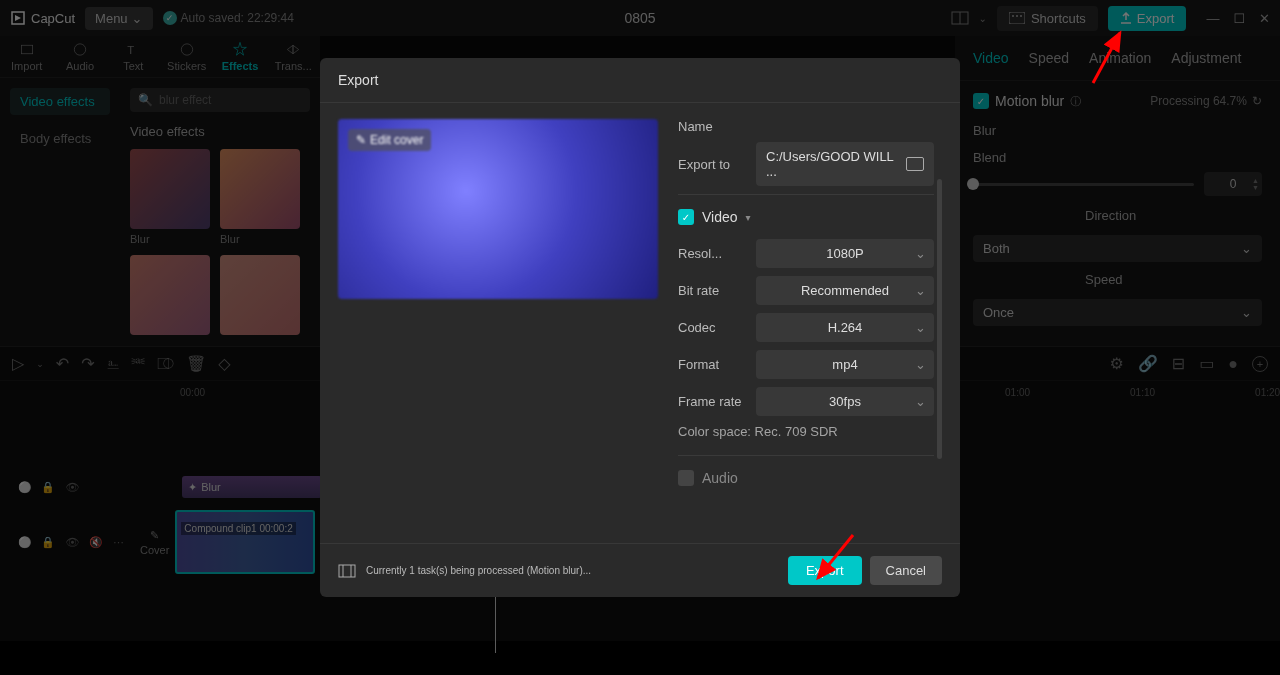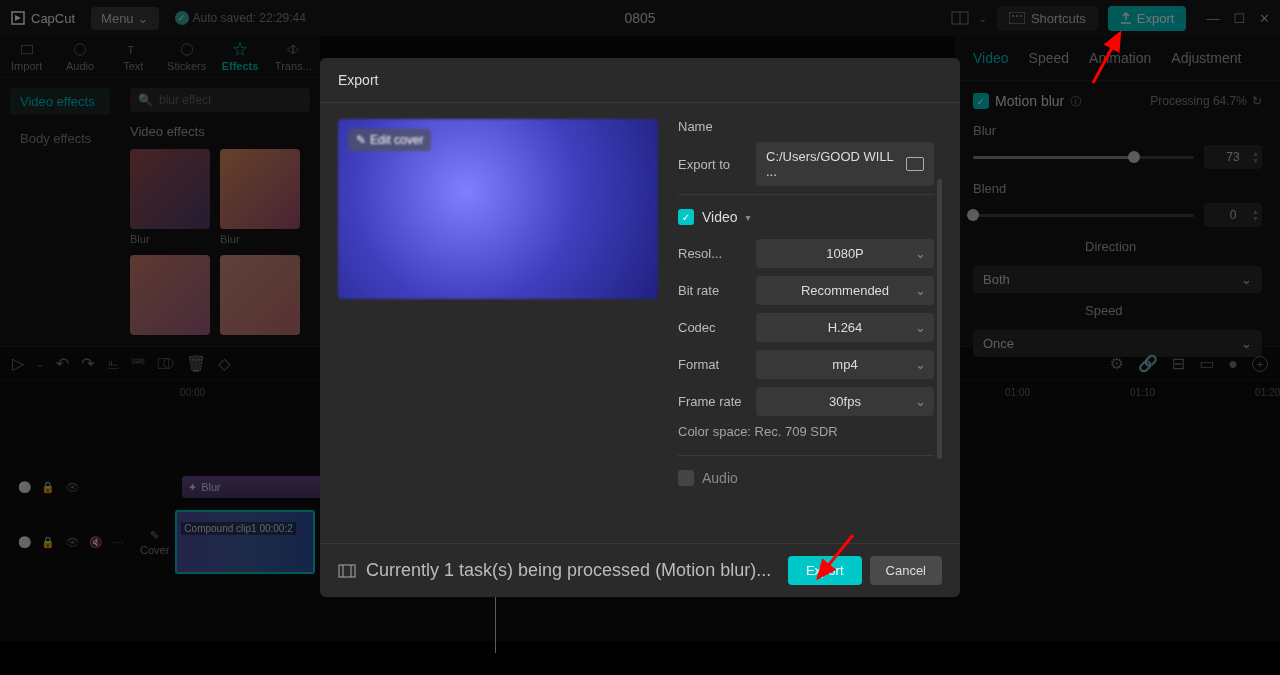--- a/index.html
+++ b/index.html
@@ -1,18 +1,18 @@
 <!DOCTYPE html>
 <html><head>
 <meta charset="utf-8">
 <style>
 * { margin: 0; padding: 0; box-sizing: border-box; font-family: -apple-system, BlinkMacSystemFont, "Segoe UI", Arial, sans-serif; }
 body { background: #000; width: 1280px; height: 675px; overflow: hidden; position: relative; }
 
-.topbar { height: 36px; background: #1a1a1a; display: flex; align-items: center; padding: 0 10px; gap: 16px; }
+.topbar { height: 36px; background: #1a1a1a; display: flex; align-items: center; padding: 0 10px; gap: 10px; }
 .logo { display: flex; align-items: center; gap: 5px; color: #eee; font-size: 13px; font-weight: 500; }
 .menu-btn { background: #3a3a3a; color: #ccc; padding: 4px 10px; border-radius: 4px; font-size: 13px; display: flex; align-items: center; gap: 4px; }
 .autosave { color: #888; font-size: 12px; display: flex; align-items: center; gap: 4px; }
 .check-icon { width: 14px; height: 14px; background: #3ab0a8; border-radius: 50%; display: inline-flex; align-items: center; justify-content: center; color: #fff; font-size: 9px; }
 .proj-title { position: absolute; left: 50%; transform: translateX(-50%); color: #ccc; font-size: 14px; font-weight: 500; }
 .top-right { margin-left: auto; display: flex; align-items: center; gap: 10px; }
 .shortcuts-btn { background: #2a2a2a; color: #ccc; padding: 5px 12px; border-radius: 4px; font-size: 13px; display: flex; align-items: center; gap: 6px; }
 .export-btn { background: #00c8c8; color: #fff; padding: 5px 12px; border-radius: 4px; font-size: 13px; font-weight: 500; display: flex; align-items: center; gap: 5px; }
 .win-controls { display: flex; gap: 14px; color: #aaa; font-size: 13px; margin-left: 10px; }
 
@@ -89,21 +89,21 @@
 .folder-ic { width: 18px; height: 14px; border: 1.5px solid #aaa; border-radius: 2px; position: relative; }
 .divider { height: 1px; background: #3a3a3a; margin: 6px 0 14px; }
 .check-row { display: flex; align-items: center; gap: 8px; margin-bottom: 14px; }
 .checkbox { width: 16px; height: 16px; background: #00c8c8; border-radius: 3px; display: flex; align-items: center; justify-content: center; color: #fff; font-size: 10px; }
 .checkbox.off { background: #444; }
 .section-title { color: #ddd; font-size: 14px; font-weight: 500; }
 .form-select { flex: 1; background: #383838; padding: 7px 10px; border-radius: 4px; color: #ddd; font-size: 13px; text-align: center; position: relative; }
 .form-select::after { content: '⌄'; position: absolute; right: 8px; color: #888; }
 .info-text { color: #a3a3a3; font-size: 13px; margin: 6px 0 16px; }
 .modal-footer { display: flex; align-items: center; padding: 12px 18px; border-top: 1px solid #383838; gap: 10px; }
-.footer-status { display: flex; align-items: center; gap: 10px; color: #bbb; font-size: 18px; }
+.footer-status { display: flex; align-items: center; gap: 10px; color: #bbb; font-size: 10px; }
 .footer-btns { margin-left: auto; display: flex; gap: 8px; }
 .btn-primary { background: #00c8c8; color: #fff; padding: 7px 18px; border-radius: 4px; font-size: 13px; font-weight: 500; }
 .btn-secondary { background: #4a4a4a; color: #ddd; padding: 7px 16px; border-radius: 4px; font-size: 13px; }
 
 
 .arrow { position: absolute; pointer-events: none; }
 .arrow svg { overflow: visible; }
 </style>
 </head>
 <body>
@@ -237,33 +237,20 @@
         <span class="checkbox">✓</span>
         <span>Motion blur</span>
         <span style="color:#888;font-size:11px">ⓘ</span>
         <div class="processing">
           <span>Processing 64.7%</span>
           <span>↻</span>
         </div>
       </div>
       <div class="param-row">
         <span class="param-label">Blur</span>
-        <div class="slider-row">
-          <div class="slider">
-              <div class="slider-fill" style="width:73%"></div>
-              <div class="slider-thumb" style="left:73%"></div>
-            </div>
-          <div class="num-input">
-              <span>73</span>
-              <div class="stepper">
-                <span>▲</span>
-                <span>▼</span>
-              </div>
-            </div>
-        </div>
       </div>
       <div class="param-row">
         <span class="param-label">Blend</span>
         <div class="slider-row">
           <div class="slider">
               <div class="slider-fill" style="width:0%"></div>
               <div class="slider-thumb" style="left:0%"></div>
             </div>
           <div class="num-input">
               <span>0</span>

